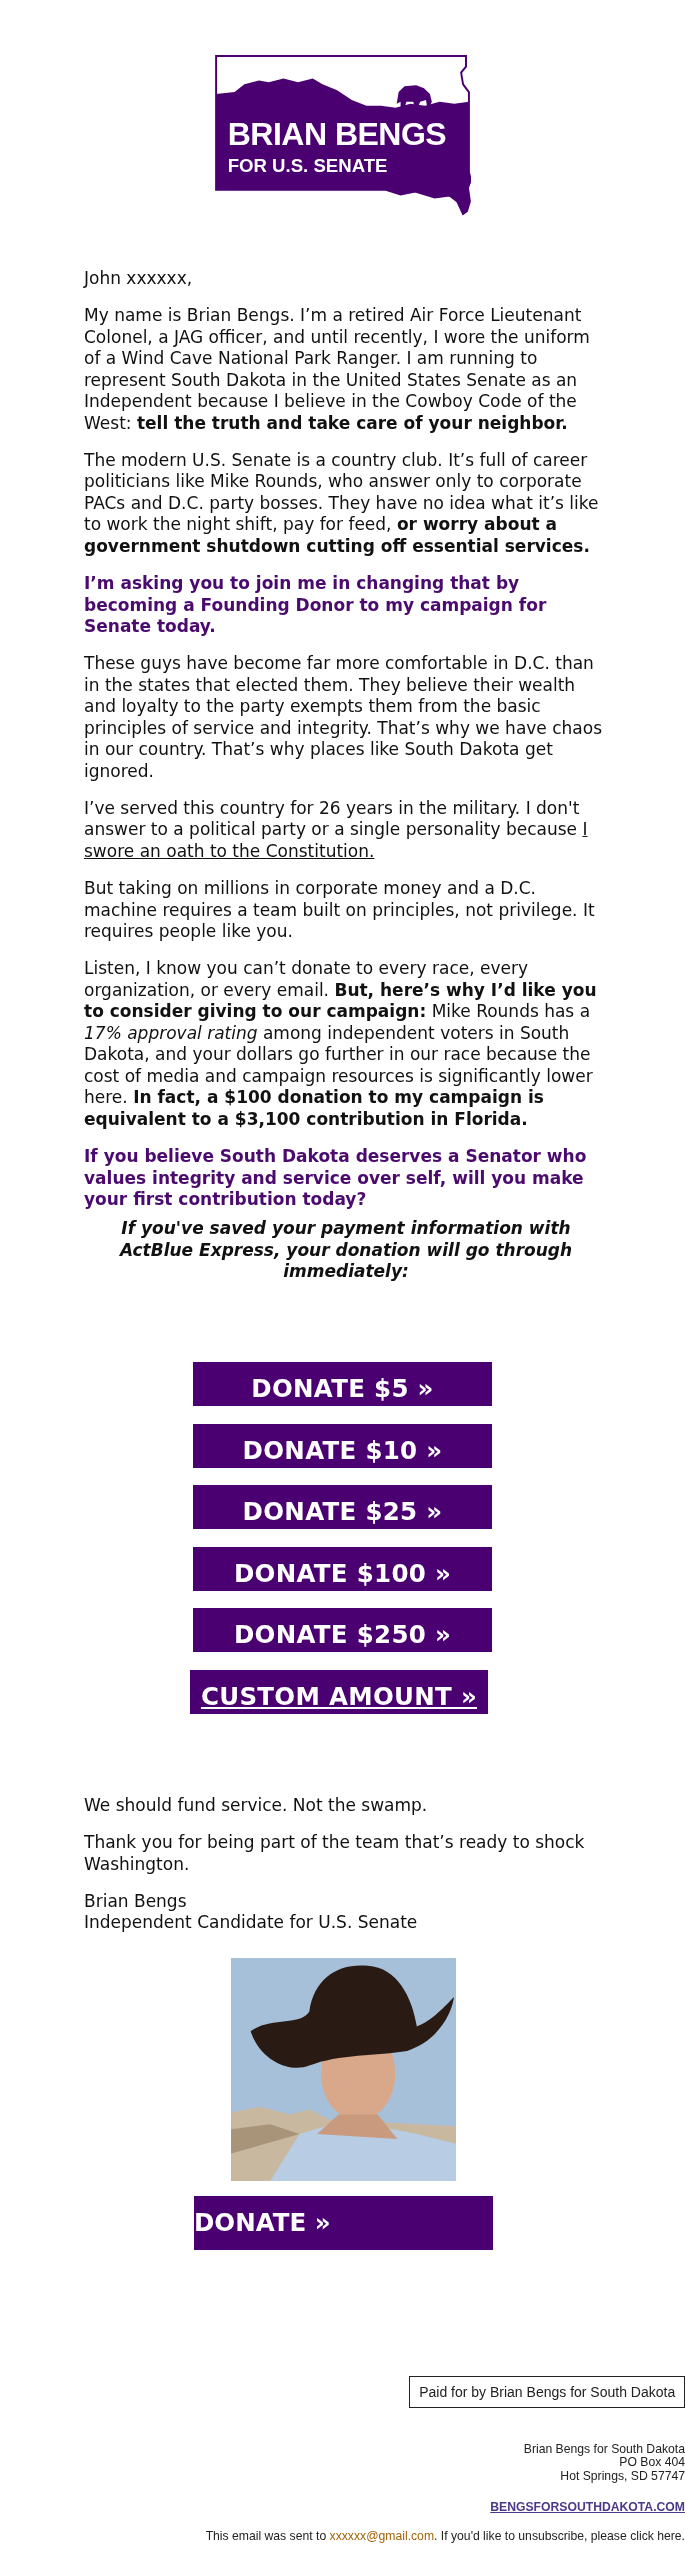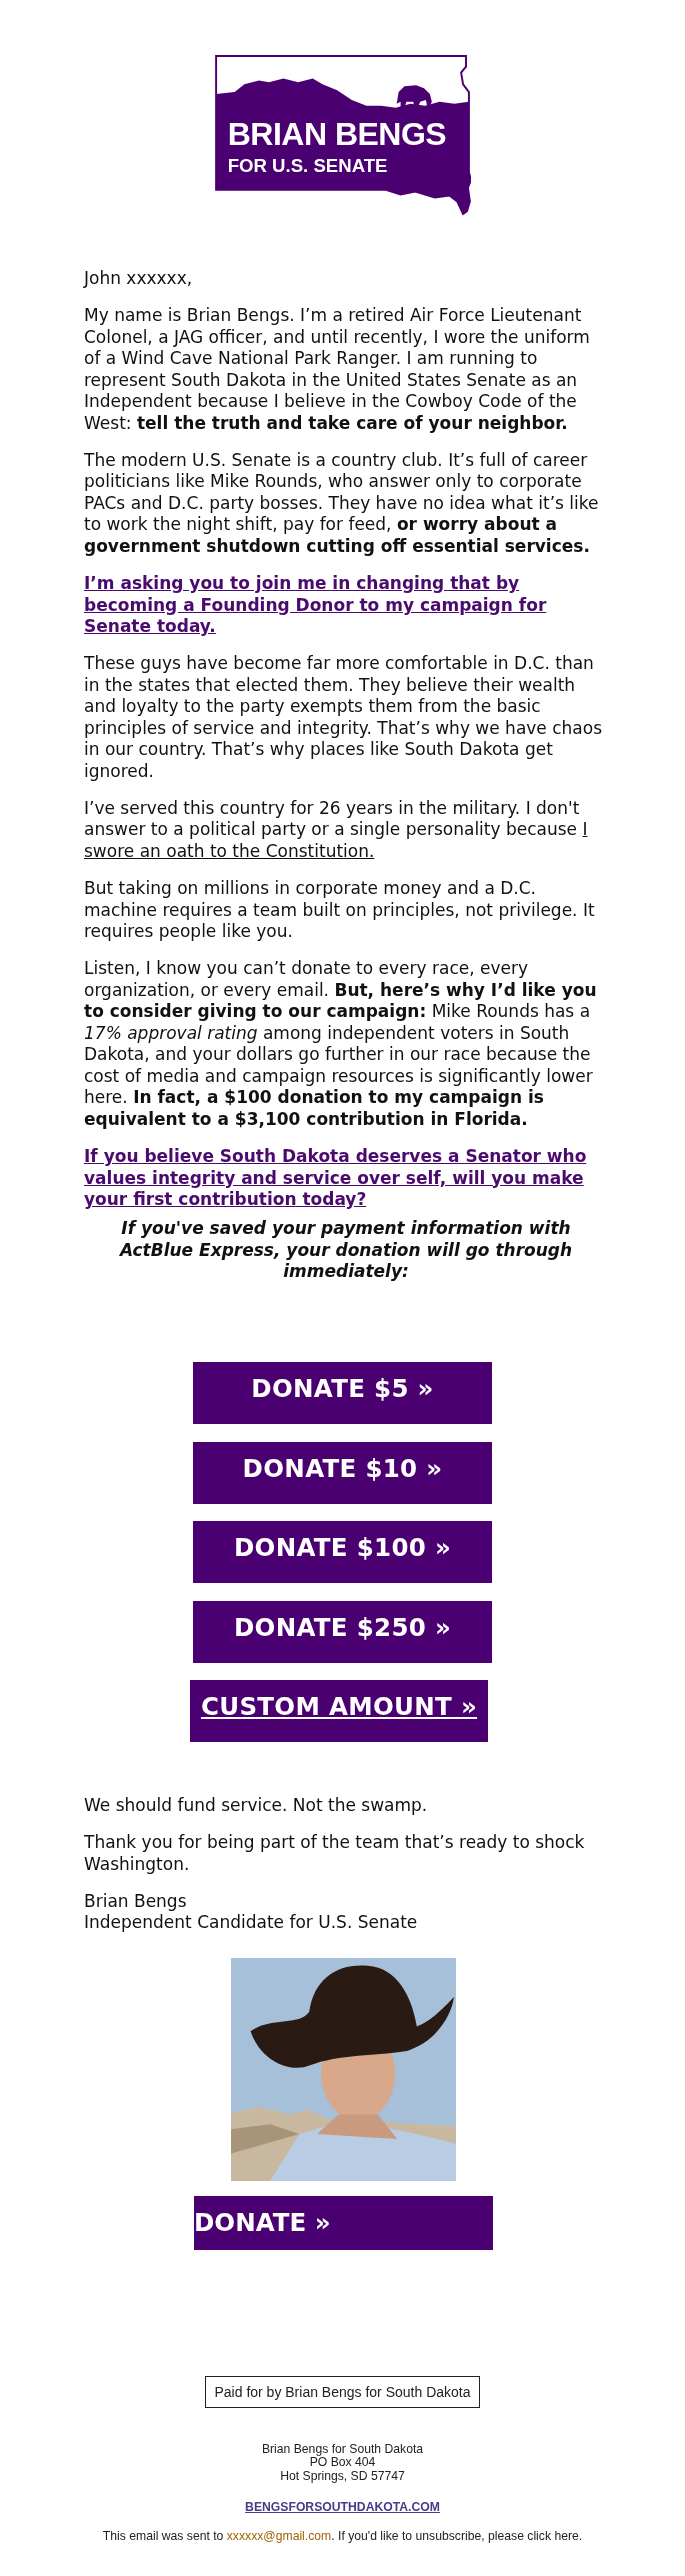--- a/index.html
+++ b/index.html
@@ -9,38 +9,38 @@
   .logo-wrap svg { display: block; }
   .logo-title { position: absolute; left: 12.7px; top: 61px; color: #ffffff;
                 font-family: "Liberation Sans", sans-serif; font-weight: bold;
                 font-size: 32px; letter-spacing: -0.5px; white-space: nowrap; }
   .logo-sub { position: absolute; left: 12.7px; top: 100px; color: #ffffff;
               font-family: "Liberation Sans", sans-serif; font-weight: bold;
               font-size: 18.6px; white-space: nowrap; }
   .content { position: absolute; left: 84px; top: 268px; width: 524px;
              font-size: 17px; line-height: 21.5px; }
   .content p { margin: 0 0 15.7px 0; }
-  .cta { color: #4a0a6e; font-weight: bold; text-decoration: underline; }
+  .cta { color: #4a0a6e; font-weight: bold; }
   .ul { text-decoration: underline; }
   .note { text-align: center; font-style: italic; font-weight: bold; margin: 5.9px 0 0 0; }
   .buttons { position: absolute; left: 0; top: 1362px; width: 685px; }
   .btn { display: block; margin: 0 auto; background: #4b0072; color: #ffffff;
          font-weight: bold; font-size: 24.5px; text-align: center;
-         height: 62px; line-height: 54px; width: 299px; letter-spacing: 0.3px; }
+         height: 44px; line-height: 54px; width: 299px; letter-spacing: 0.3px; }
   .btn + .btn { margin-top: 17.6px; }
   .btn.custom { width: 298px; margin-left: 190px; text-decoration: underline; }
   .closing { position: absolute; left: 84px; top: 1795px; width: 524px;
              font-size: 17px; line-height: 21.5px; }
   .closing p { margin: 0 0 15.7px 0; }
   .photo { position: absolute; left: 231px; top: 1958px; width: 225px; height: 223px;
            overflow: hidden; background: #a9c1d8; }
   .final-btn { position: absolute; left: 194px; top: 2196px; width: 299px; height: 54px;
                line-height: 54px; background: #4b0072; color: #ffffff; font-weight: bold;
                font-size: 24.5px; text-align: left; }
-  .footer { position: absolute; left: 0; top: 2376px; width: 685px; text-align: center;
+  .footer { position: absolute; left: 0; top: 2376px; width: 685px; text-align: right;
             font-family: "Liberation Sans", sans-serif; font-size: 12.2px; color: #222222; }
   .paid-box { display: inline-block; border: 1px solid #222; padding: 6.9px 8.8px;
               font-size: 14px; }
   .address { margin-top: 35px; line-height: 13.7px; }
   .site { margin-top: 15.7px; color: #4b3a8a; font-weight: bold; text-decoration: underline; }
   .sent { margin-top: 15.7px; }
   .sent .mail { color: #a16207; }
 </style>
 </head>
 <body>
@@ -67,20 +67,21 @@
   <p><span>I’ve served this country for 26 years in the military. I don't answer to a political party or a single personality because </span><span class="ul">I swore an oath to the Constitution.</span></p>
   <p>But taking on millions in corporate money and a D.C. machine requires a team built on principles, not privilege. It requires people like you.</p>
   <p><span>Listen, I know you can’t donate to every race, every organization, or every email. </span><b>But, here’s why I’d like you to consider giving to our campaign:</b><span> Mike Rounds has a </span><i>17% approval rating</i><span> among independent voters in South Dakota, and your dollars go further in our race because the cost of media and campaign resources is significantly lower here. </span><b>In fact, a $100 donation to my campaign is equivalent to a $3,100 contribution in Florida.</b></p>
   <p style="margin-bottom:7.8px"><a class="cta">If you believe South Dakota deserves a Senator who values integrity and service over self, will you make your first contribution today?</a></p>
   <p class="note">If you've saved your payment information with ActBlue Express, your donation will go through immediately:</p>
 </div>
 
 <div class="buttons">
   <a class="btn">DONATE $5 »</a>
   <a class="btn">DONATE $10 »</a>
+  <a class="btn">DONATE $25 »</a>
   <a class="btn">DONATE $100 »</a>
   <a class="btn">DONATE $250 »</a>
   <a class="btn custom">CUSTOM AMOUNT »</a>
 </div>
 
 <div class="closing">
   <p>We should fund service. Not the swamp.</p>
   <p>Thank you for being part of the team that’s ready to shock Washington.</p>
   <p><span>Brian Bengs</span><br><span>Independent Candidate for U.S. Senate</span></p>
 </div>

